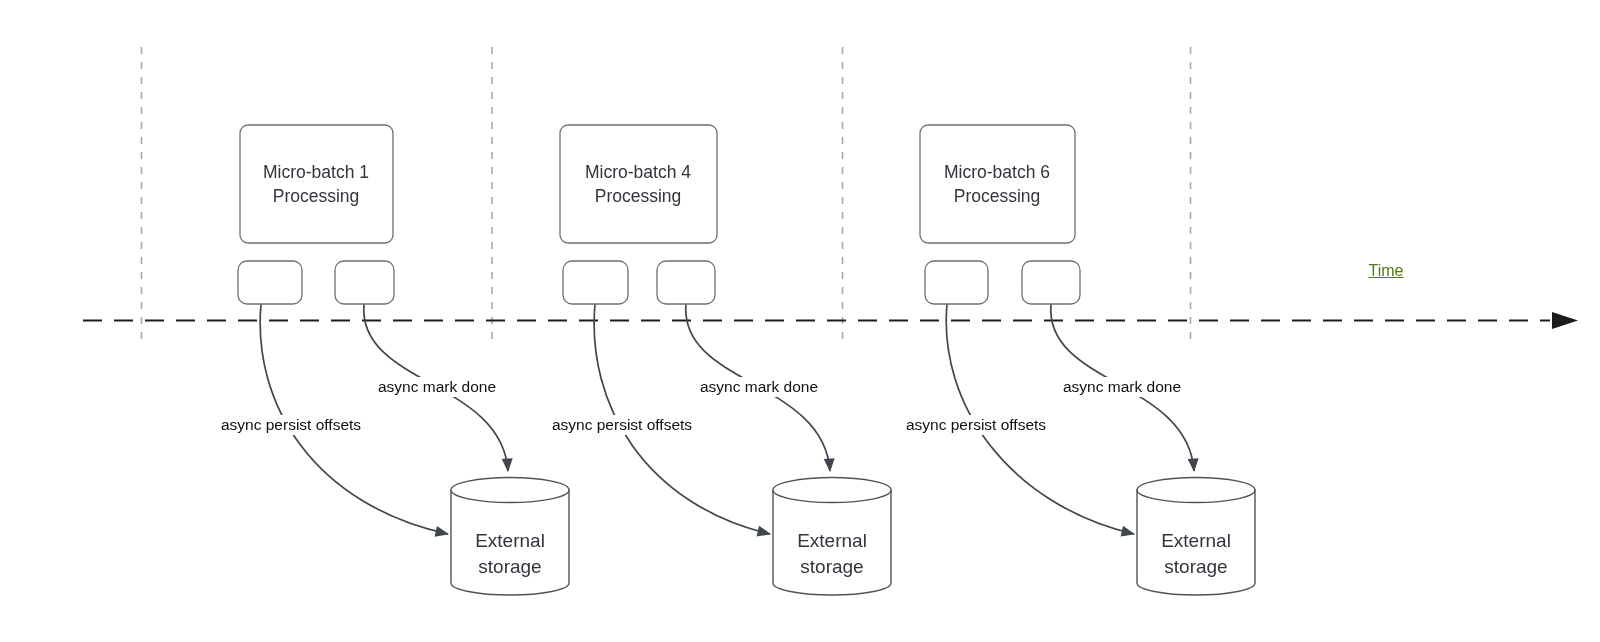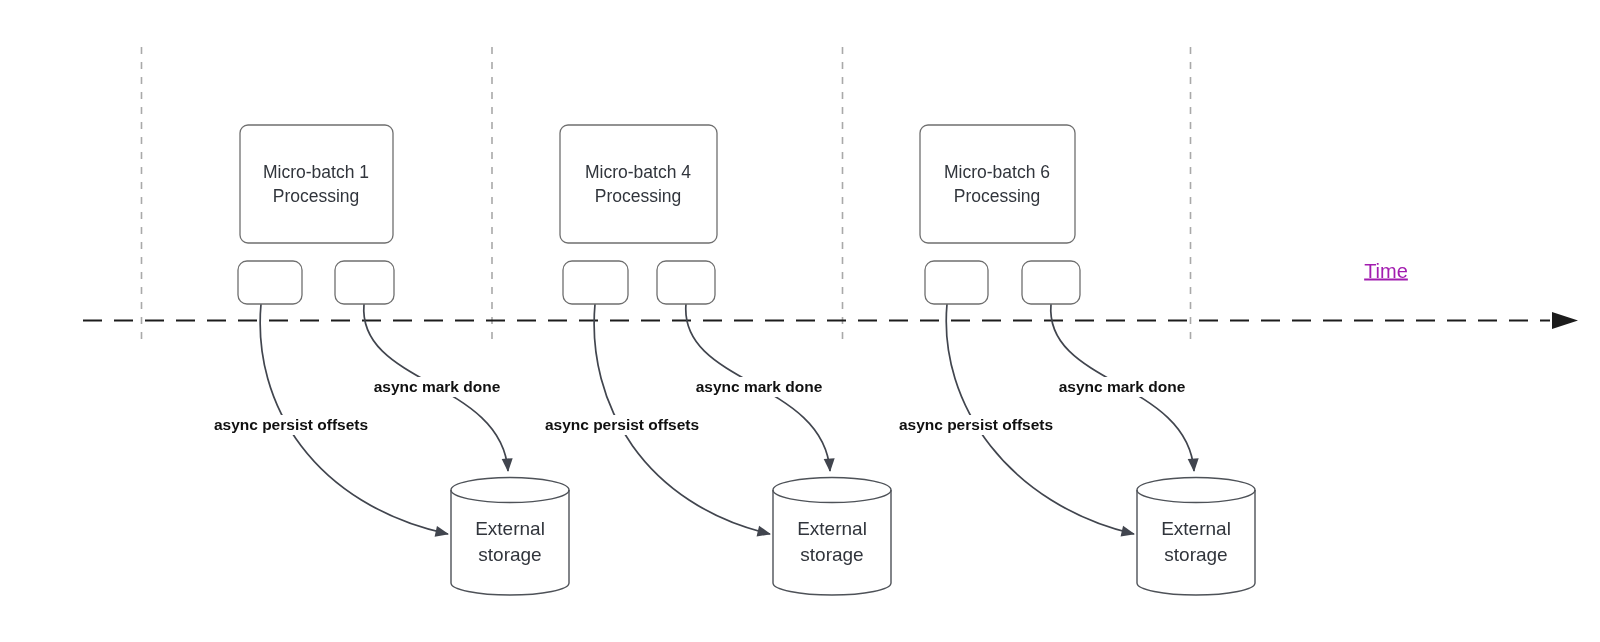--- a/index.html
+++ b/index.html
@@ -20,32 +20,33 @@
     white-space: nowrap;
   }
   .node-title {
     color: #31353c;
     font-size: 17.5px;
     line-height: 24px;
   }
   .edge-label {
     color: #101010;
     font-size: 15.5px;
-    font-weight: 700;
+    font-weight: 400;
     background: #ffffff;
     padding: 1px 4px;
   }
   .cyl-label {
     color: #31353c;
     font-size: 19px;
     line-height: 26px;
+    margin-top: 12px;
   }
   .time-label {
-    color: #a21caf;
-    font-size: 20px;
+    color: #4d7c0f;
+    font-size: 16px;
     text-decoration: underline;
   }
 </style>
 </head>
 <body>
 
 <div id="canvas">
 
   <svg id="diagram-svg" width="1600" height="642" viewBox="0 0 1600 642">
     <defs>

